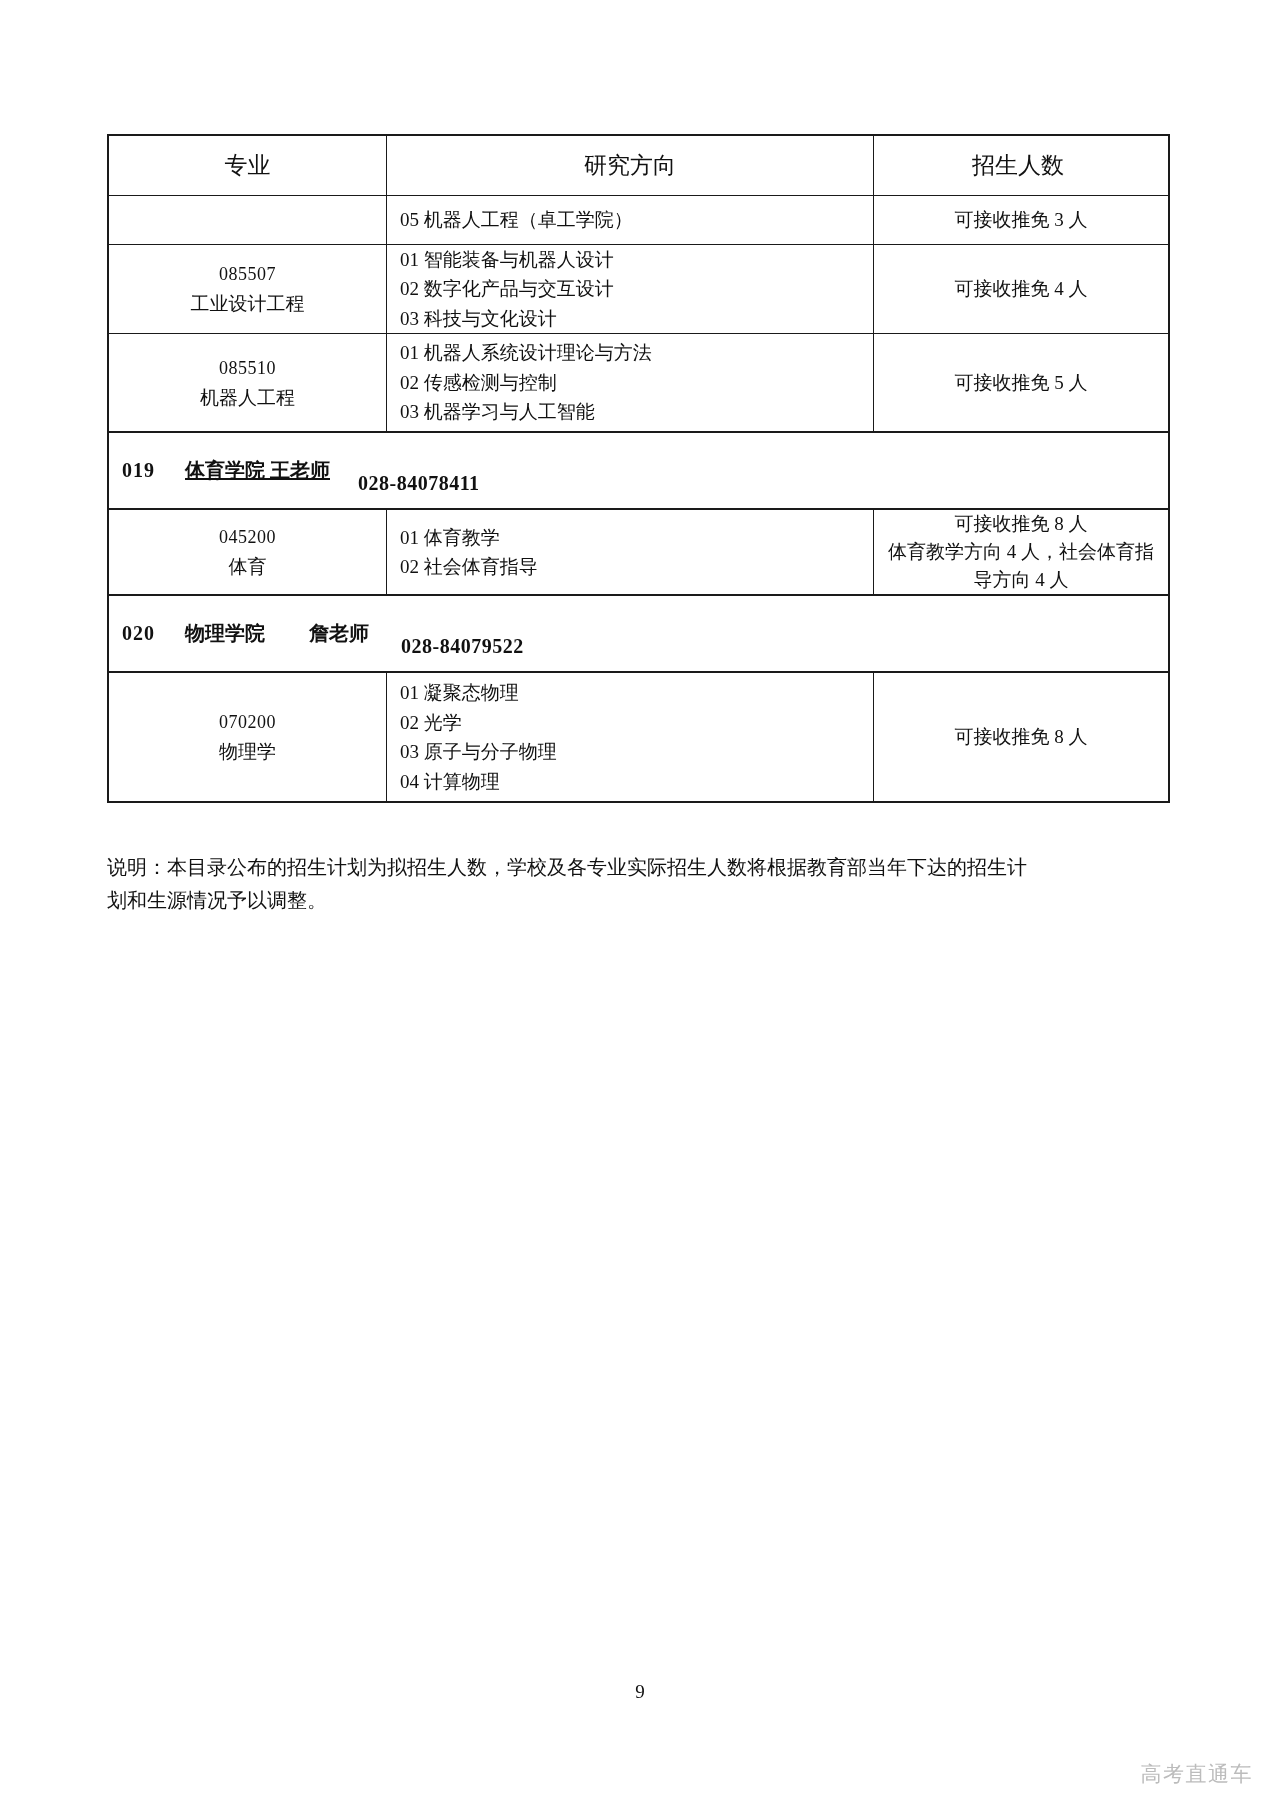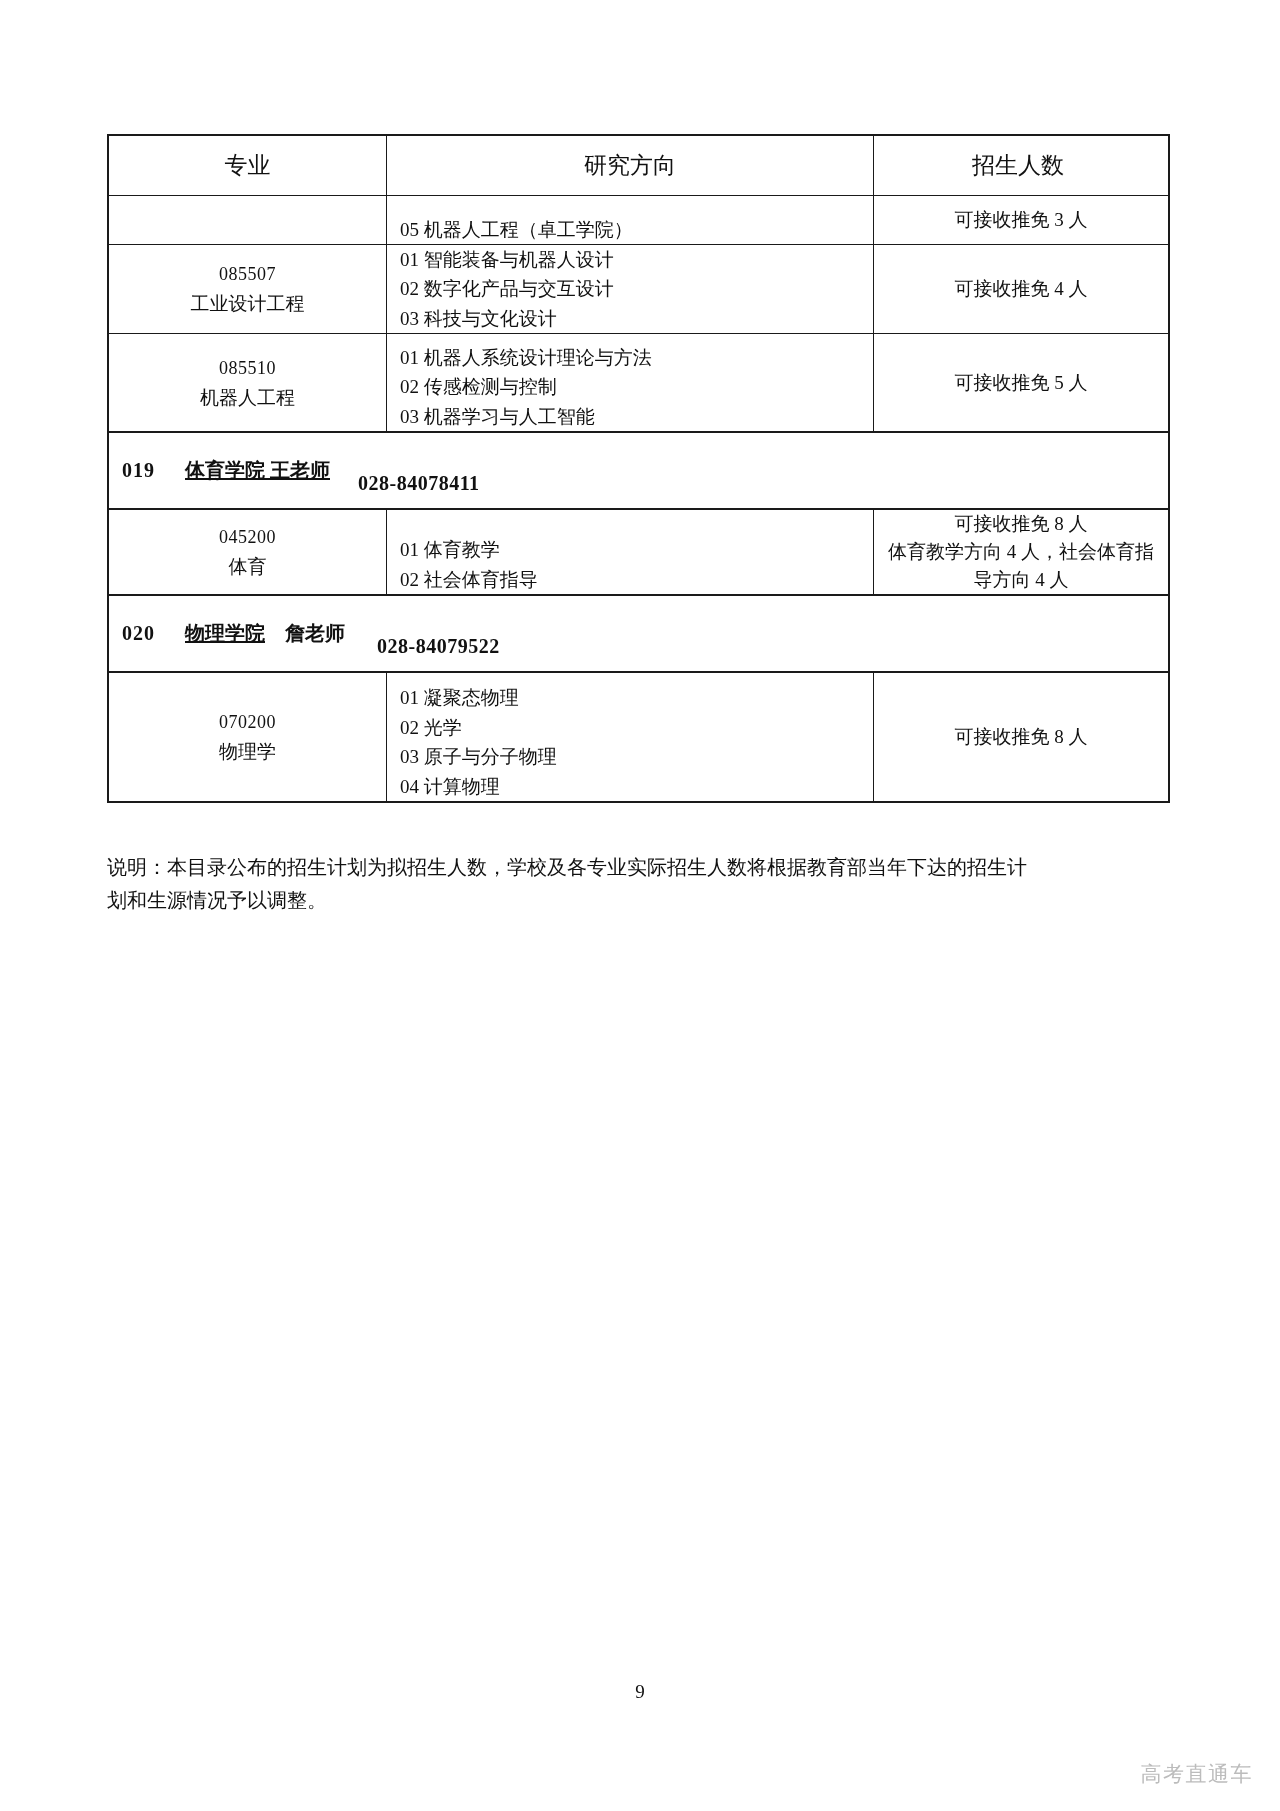--- a/index.html
+++ b/index.html
@@ -13,39 +13,39 @@
     position:absolute;left:107px;top:134px;width:1063px;
     border:2px solid #1a1a1a;box-sizing:border-box;background:#fff;
   }
   .row{display:flex;box-sizing:border-box;}
   .row + .row{border-top:1px solid #1a1a1a;}
   .row.section-boundary{border-top:2px solid #1a1a1a;}
   .c1{width:278px;flex:0 0 278px;border-right:1px solid #1a1a1a;
       display:flex;flex-direction:column;justify-content:center;align-items:center;
       text-align:center;box-sizing:border-box;font-size:19px;line-height:29px;}
   .c2{width:487px;flex:0 0 487px;border-right:1px solid #1a1a1a;
-      display:flex;flex-direction:column;justify-content:flex-end;
+      display:flex;flex-direction:column;justify-content:center;
       padding-left:13px;box-sizing:border-box;font-size:19px;line-height:29.5px;}
   .c3{flex:1;display:flex;flex-direction:column;justify-content:center;align-items:center;
       text-align:center;box-sizing:border-box;font-size:19px;line-height:28px;padding:0 6px;}
   .head-row{height:59px;}
   .head-row .c1,.head-row .c2,.head-row .c3{
       font-size:23px;justify-content:center;align-items:center;padding-left:0;line-height:23px;}
   .r-h49{height:49px;}
   .r-h89{height:89px;}
   .r-h94{height:98px;}
   .r-h86{height:86px;}
   .r-h130{height:130px;}
   .code{font-size:18px;letter-spacing:0.5px;}
   
   .band{height:77px;display:flex;align-items:center;padding-left:13px;
         box-sizing:border-box;font-weight:bold;font-size:20px;}
   .band .b-code{margin-right:30px;letter-spacing:1px;}
   .band .b-name{margin-right:0;}
-  .band .gap28{margin-right:20px;text-decoration:underline;}
+  .band .gap28{margin-right:44px;}
   .band .gap32{margin-right:32px;}
   .band .b-phone{letter-spacing:0.5px;margin-top:26px;}
   .band019 .b-name{margin-right:28px;text-decoration:underline;}
   
   .note{
     position:absolute;left:107px;top:851px;width:1070px;
     font-weight:normal;font-size:20px;line-height:33px;color:#111;
   }
   
   .page-number{

